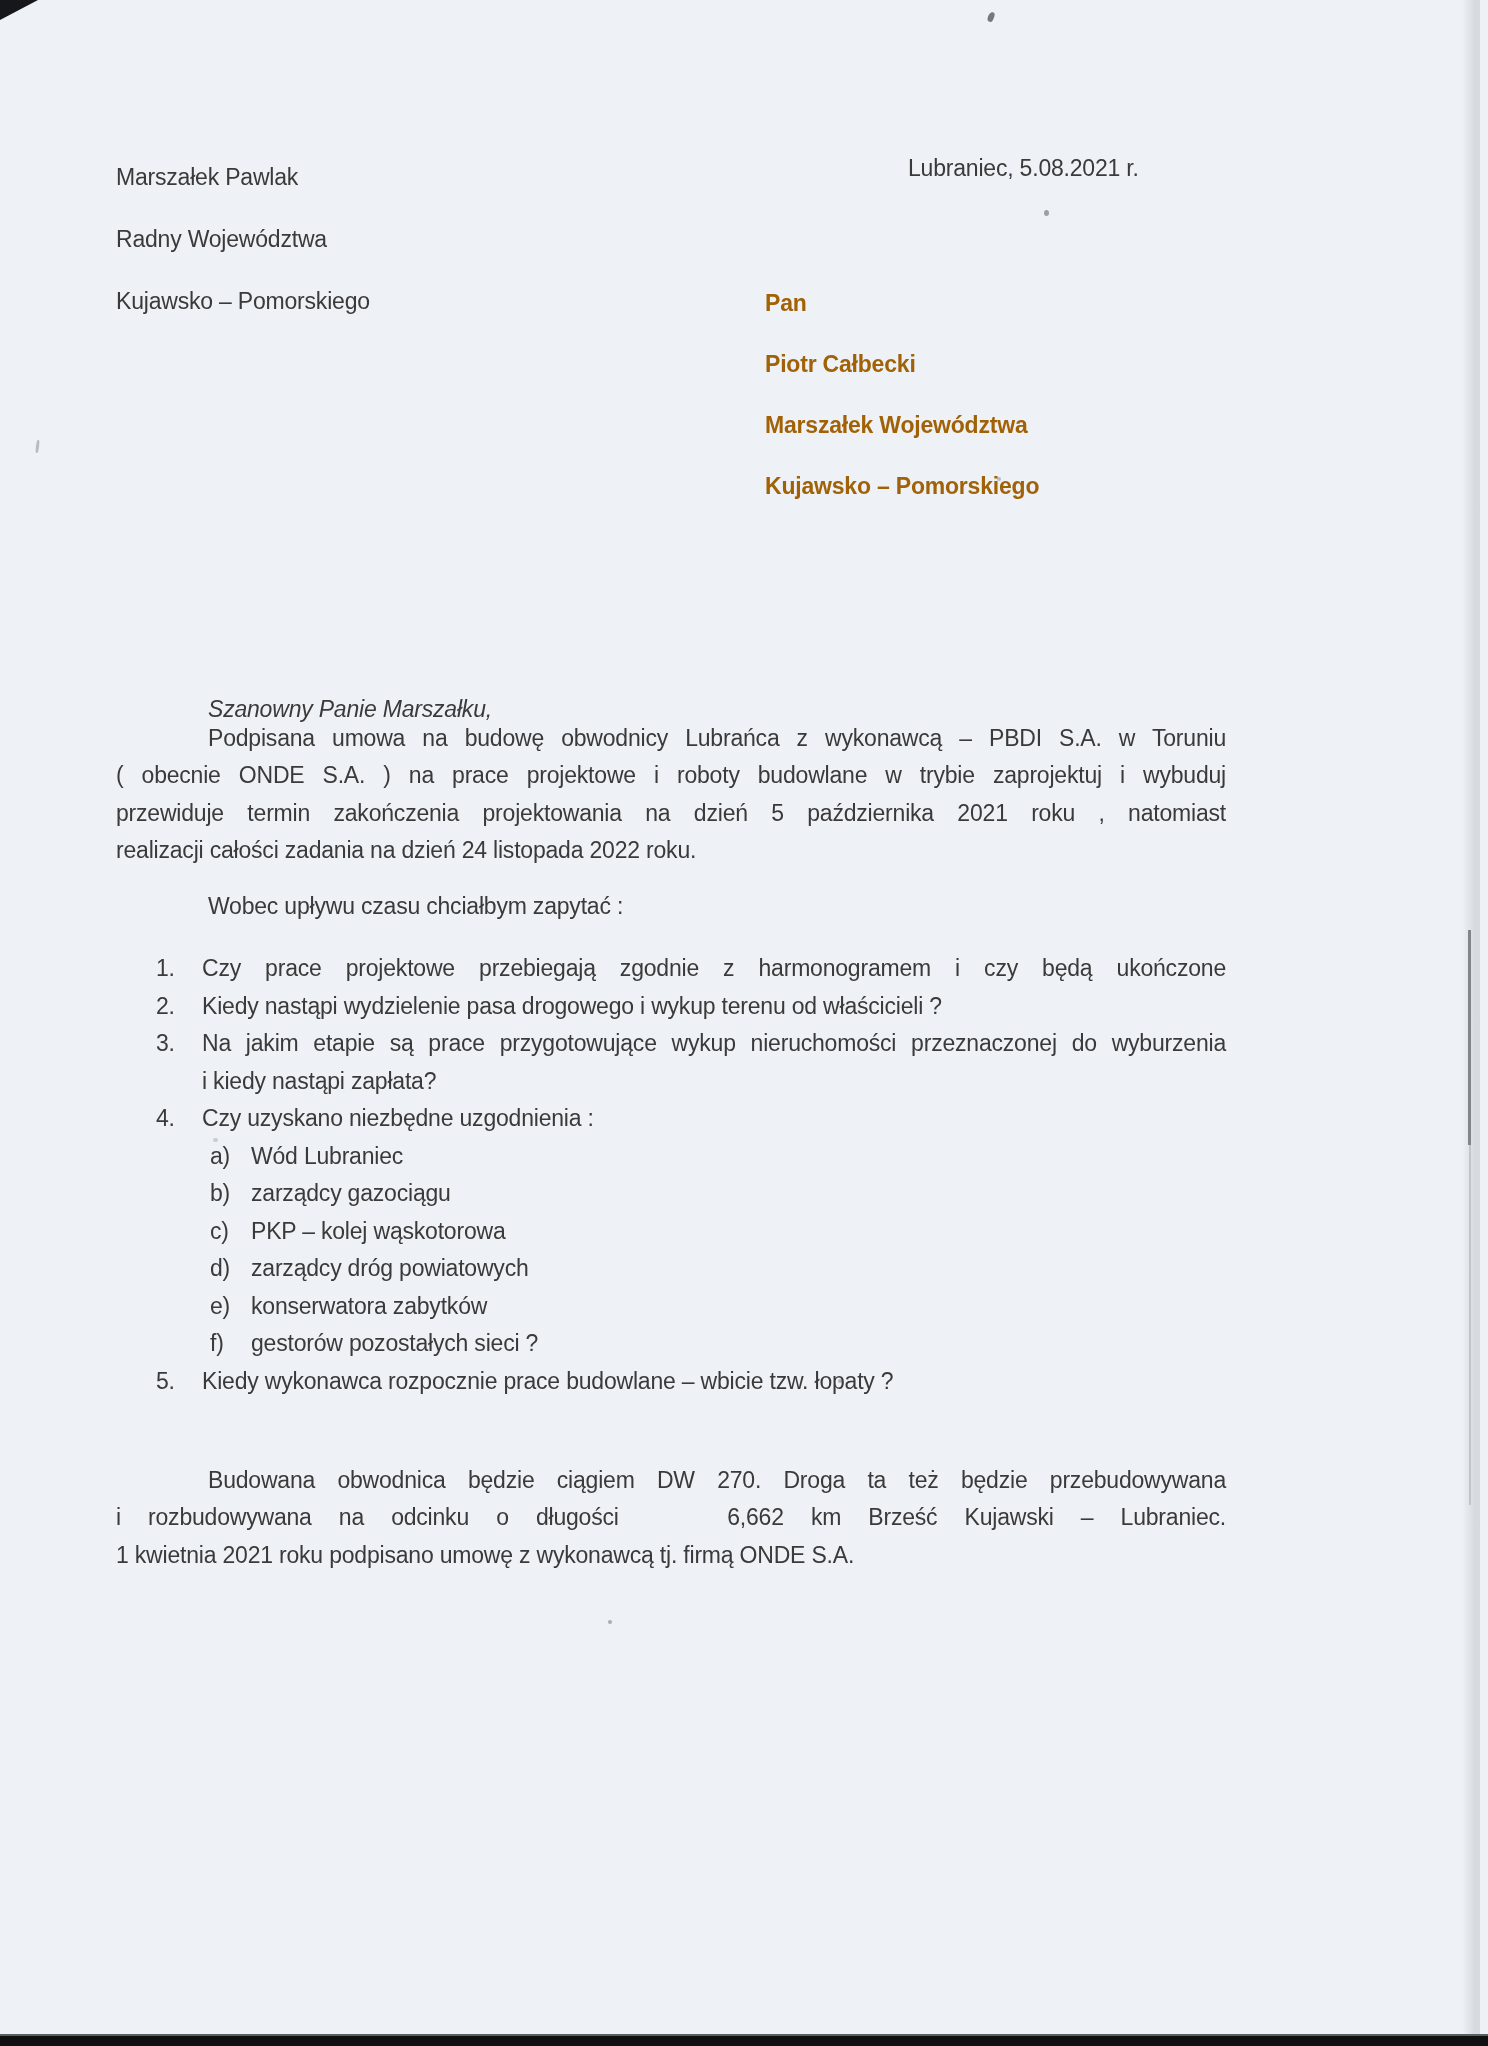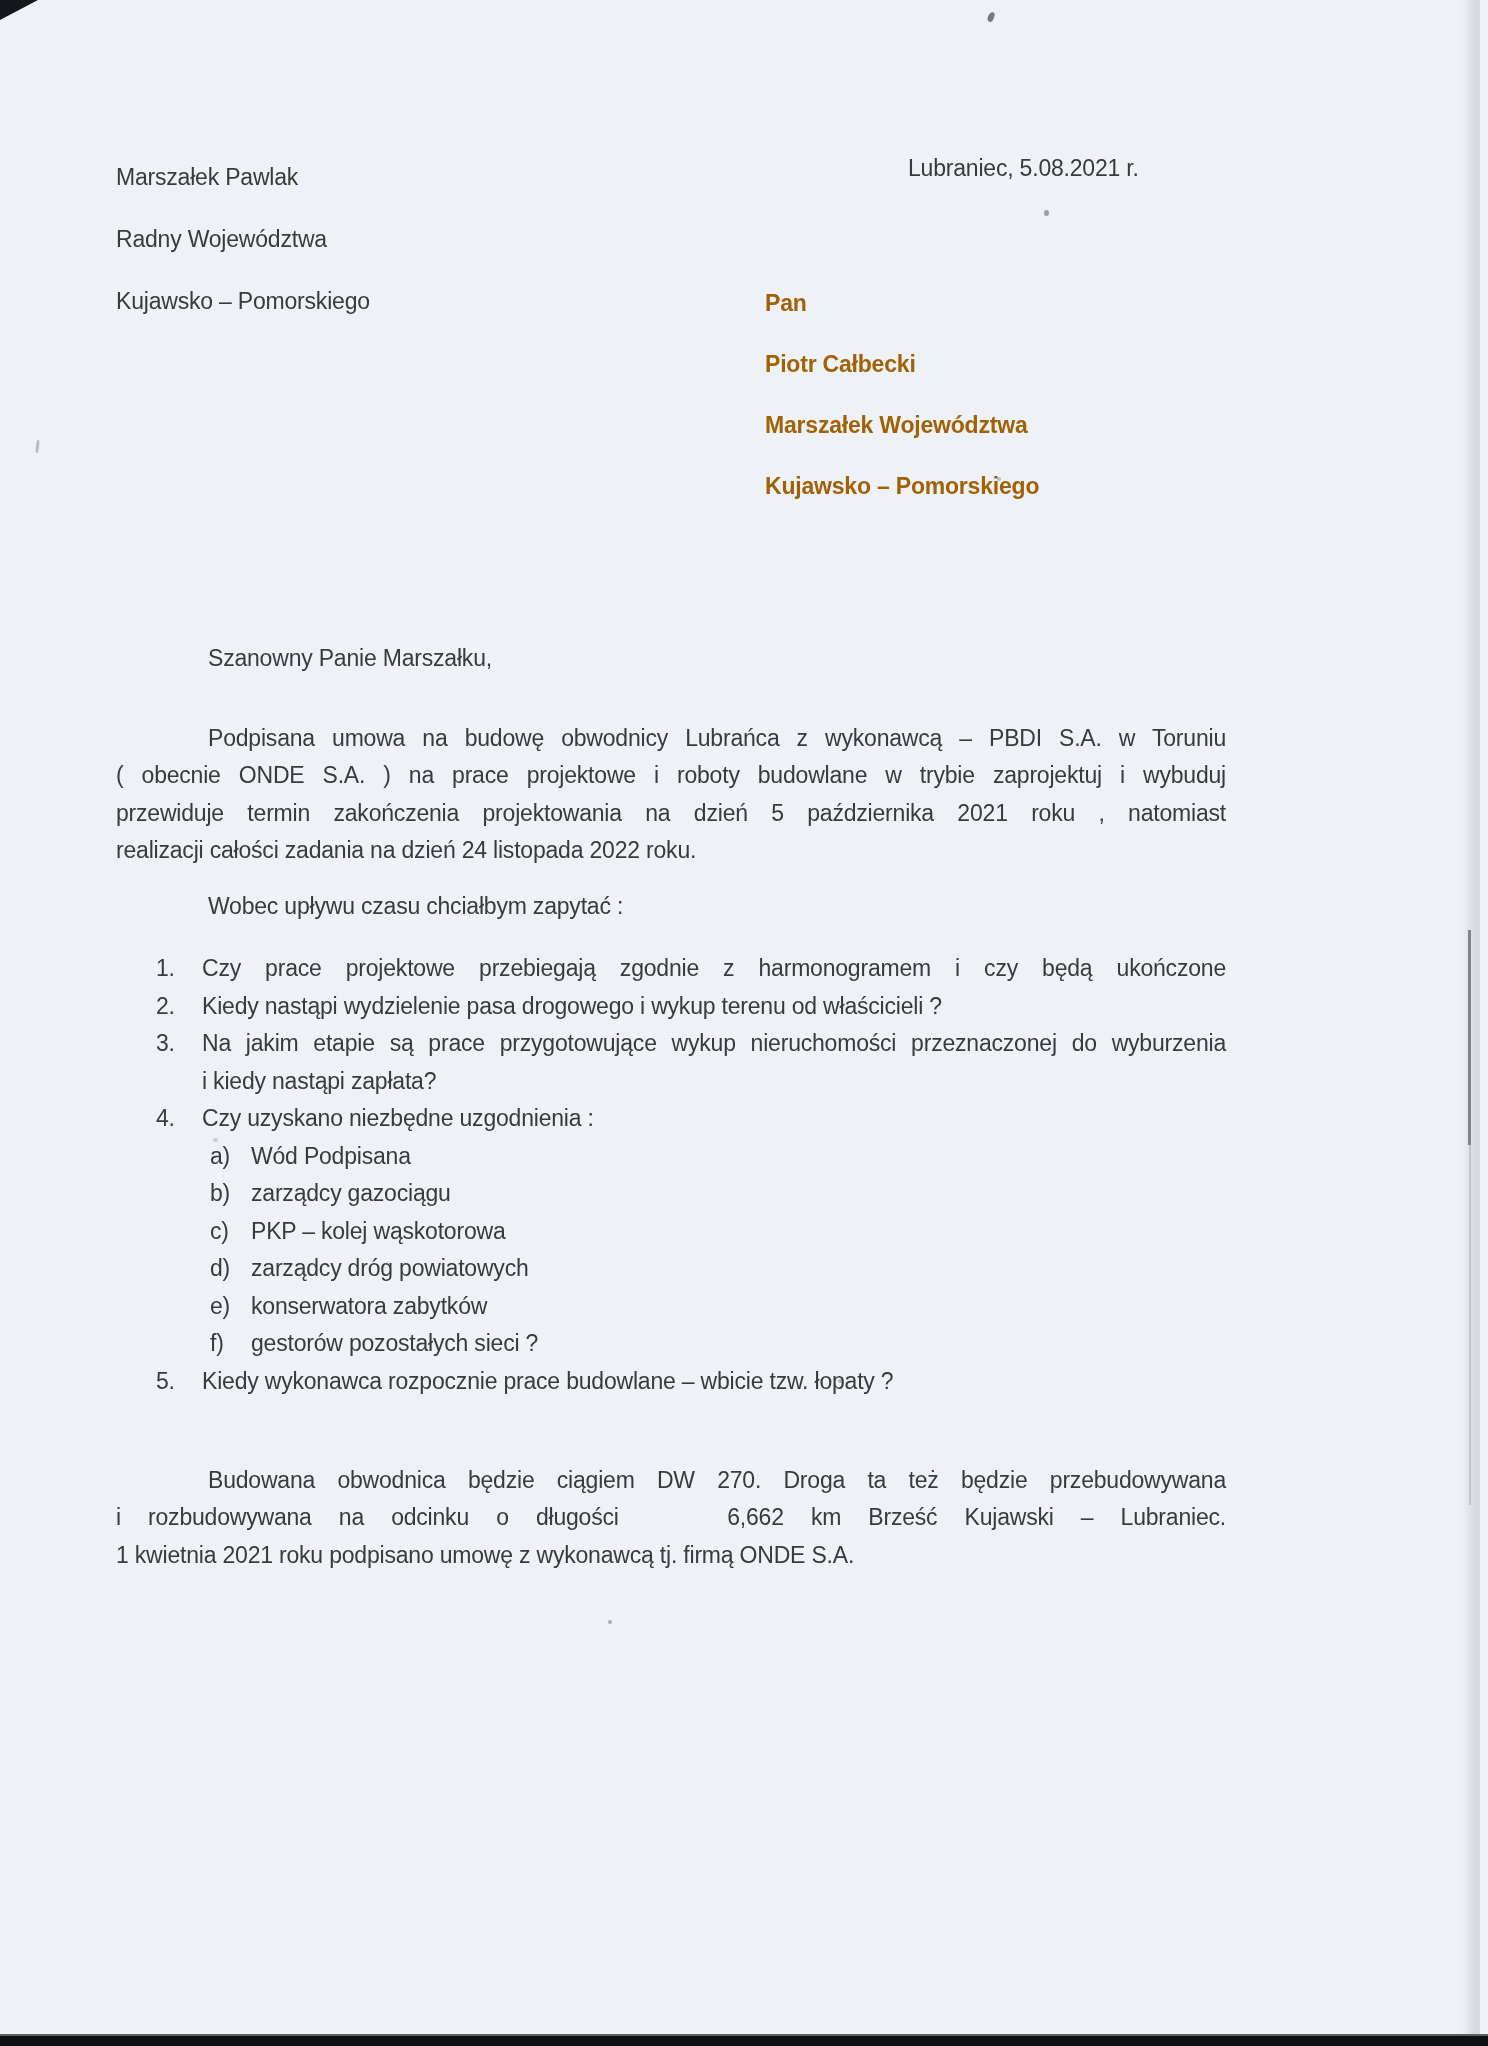--- a/index.html
+++ b/index.html
@@ -25,21 +25,21 @@
   .speck.s4{left:997px;top:477px;width:4px;height:4px;opacity:.35;}
   .speck.s5{left:838px;top:1379px;width:4px;height:4px;opacity:.4;}
   .speck.s6{left:608px;top:1620px;width:4px;height:4px;opacity:.45;}
   .speck.s7{left:213px;top:1138px;width:5px;height:4px;opacity:.25;}
   
   .sender{left:116px;top:164px;line-height:26px;}
   .sender .hline{margin:0 0 36px 0;}
   .dateline{left:908px;top:155px;line-height:26px;}
   .recipient{left:765px;top:290px;line-height:26px;font-weight:700;color:#a16207;}
   .recipient .hline{margin:0 0 35px 0;}
-  .salutation{left:208px;top:644px;line-height:28px;}
+  .salutation{left:208px;top:695px;font-style:italic;line-height:28px;}
   .para{left:116px;width:1110px;line-height:37.4px;}
   .para1{top:720px;}
   .para2{top:1462px;}
   .intro{left:208px;top:892px;line-height:28px;}
   .line{text-align:left;}
   .line.jl{text-align:justify;text-align-last:justify;}
   .line.ind{text-indent:92px;}
   
   .qlist{left:116px;top:950px;width:1110px;}
   .row{position:relative;line-height:37.5px;min-height:37.5px;}
@@ -106,21 +106,21 @@
   </div>
   <div class="row">
     <div class="txt">i kiedy nastąpi zapłata?</div>
   </div>
   <div class="row">
     <span class="num">4.</span>
     <div class="txt">Czy uzyskano niezbędne uzgodnienia :</div>
   </div>
   <div class="row sub">
     <span class="letter">a)</span>
-    <div class="txt">Wód Podpisana</div>
+    <div class="txt">Wód Lubraniec</div>
   </div>
   <div class="row sub">
     <span class="letter">b)</span>
     <div class="txt">zarządcy gazociągu</div>
   </div>
   <div class="row sub">
     <span class="letter">c)</span>
     <div class="txt">PKP – kolej wąskotorowa</div>
   </div>
   <div class="row sub">

